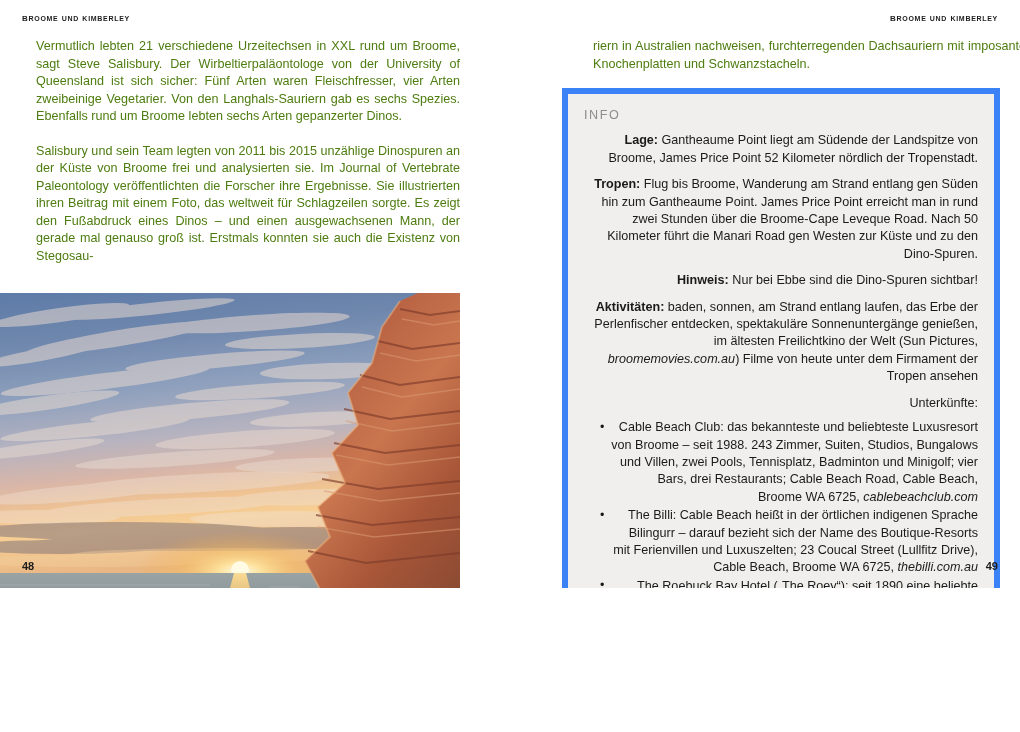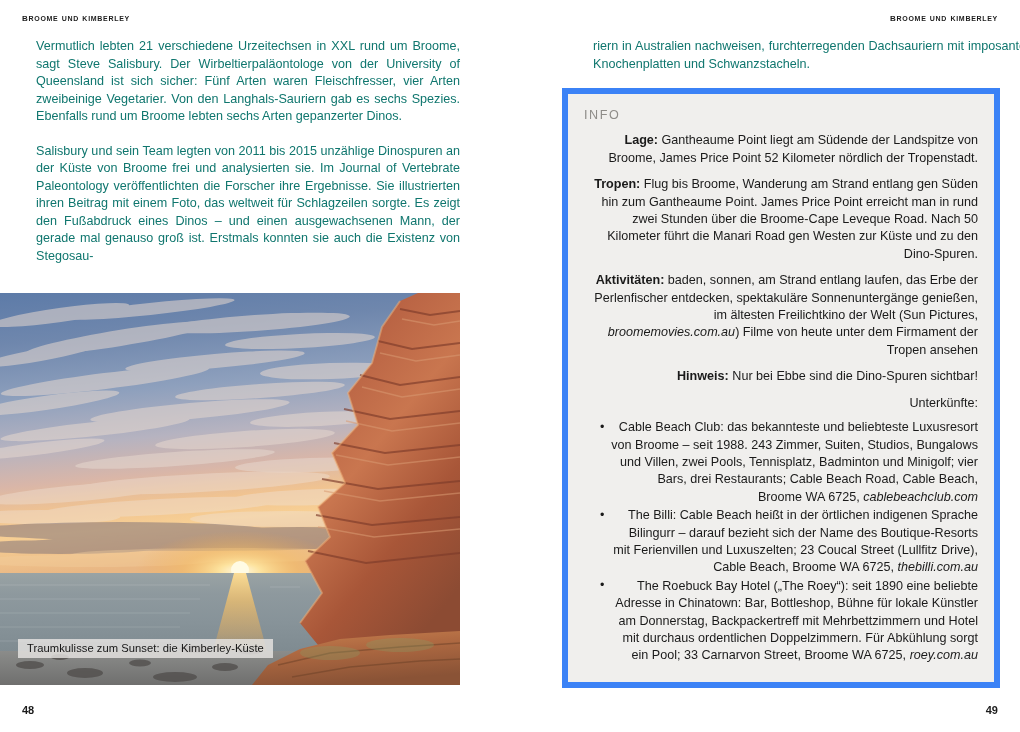--- a/index.html
+++ b/index.html
@@ -7,21 +7,21 @@
     padding: 0;
     background: #ffffff;
   }
   body {
     font-family: "Liberation Sans", sans-serif;
     color: #1a1a1a;
   }
   #page {
     position: relative;
     width: 1020px;
-    height: 732px;
+    height: 588px;
     overflow: hidden;
     background: #ffffff;
   }
 
   
   .runhead {
     position: absolute;
     top: 11px;
     font-size: 9.5px;
     font-weight: bold;
@@ -35,21 +35,21 @@
   .runhead-right { right: 22px; text-align: right; }
 
   
   .col {
     position: absolute;
     top: 38px;
     width: 424px;
     font-size: 12.6px;
     line-height: 17.55px;
     text-align: justify;
-    color: #0f766e;
+    color: #4d7c0f;
   }
   .col-left  { left: 36px; }
   .col-right { left: 593px; width: 440px; }
 
   .col p { margin: 0 0 17px 0; }
   .col p:last-child { margin-bottom: 0; }
 
   
   .photo {
     position: absolute;
@@ -321,25 +321,25 @@
 
     <div class="info-block">
       <span class="info-label">Lage:</span><span class="info-text"> Gantheaume Point liegt am Südende der Landspitze von Broome, James Price Point 52 Kilometer nördlich der Tropenstadt.</span>
     </div>
 
     <div class="info-block">
       <span class="info-label">Tropen:</span><span class="info-text"> Flug bis Broome, Wanderung am Strand entlang gen Süden hin zum Gantheaume Point. James Price Point erreicht man in rund zwei Stunden über die Broome-Cape Leveque Road. Nach 50 Kilometer führt die Manari Road gen Westen zur Küste und zu den Dino-Spuren.</span>
     </div>
 
     <div class="info-block">
+      <span class="info-label">Hinweis:</span><span class="info-text"> Nur bei Ebbe sind die Dino-Spuren sichtbar!</span>
+    </div>
+
+    <div class="info-block">
       <span class="info-label">Aktivitäten:</span><span> baden, sonnen, am Strand entlang laufen, das Erbe der Perlenfischer entdecken, spektakuläre Sonnenuntergänge genießen, im ältesten Freilichtkino der Welt (Sun Pictures, </span><em class="url">broomemovies.com.au</em><span>) Filme von heute unter dem Firmament der Tropen ansehen</span>
-    </div>
-
-    <div class="info-block">
-      <span class="info-label">Hinweis:</span><span class="info-text"> Nur bei Ebbe sind die Dino-Spuren sichtbar!</span>
     </div>
 
     <div class="info-block">
       <div class="sub-head">Unterkünfte:</div>
       <ul class="acclist">
         <li>
           <span class="bullet">•</span><span>Cable Beach Club: das bekannteste und beliebteste Luxusresort von Broome – seit 1988. 243 Zimmer, Suiten, Studios, Bungalows und Villen, zwei Pools, Tennisplatz, Badminton und Minigolf; vier Bars, drei Restaurants; Cable Beach Road, Cable Beach, Broome WA 6725, </span><em class="url">cablebeachclub.com</em><span></span>
         </li>
         <li>
           <span class="bullet">•</span><span>The Billi: Cable Beach heißt in der örtlichen indigenen Sprache Bilingurr – darauf bezieht sich der Name des Boutique-Resorts mit Ferienvillen und Luxuszelten; 23 Coucal Street (Lullfitz Drive), Cable Beach, Broome WA 6725, </span><em class="url">thebilli.com.au</em><span></span>

